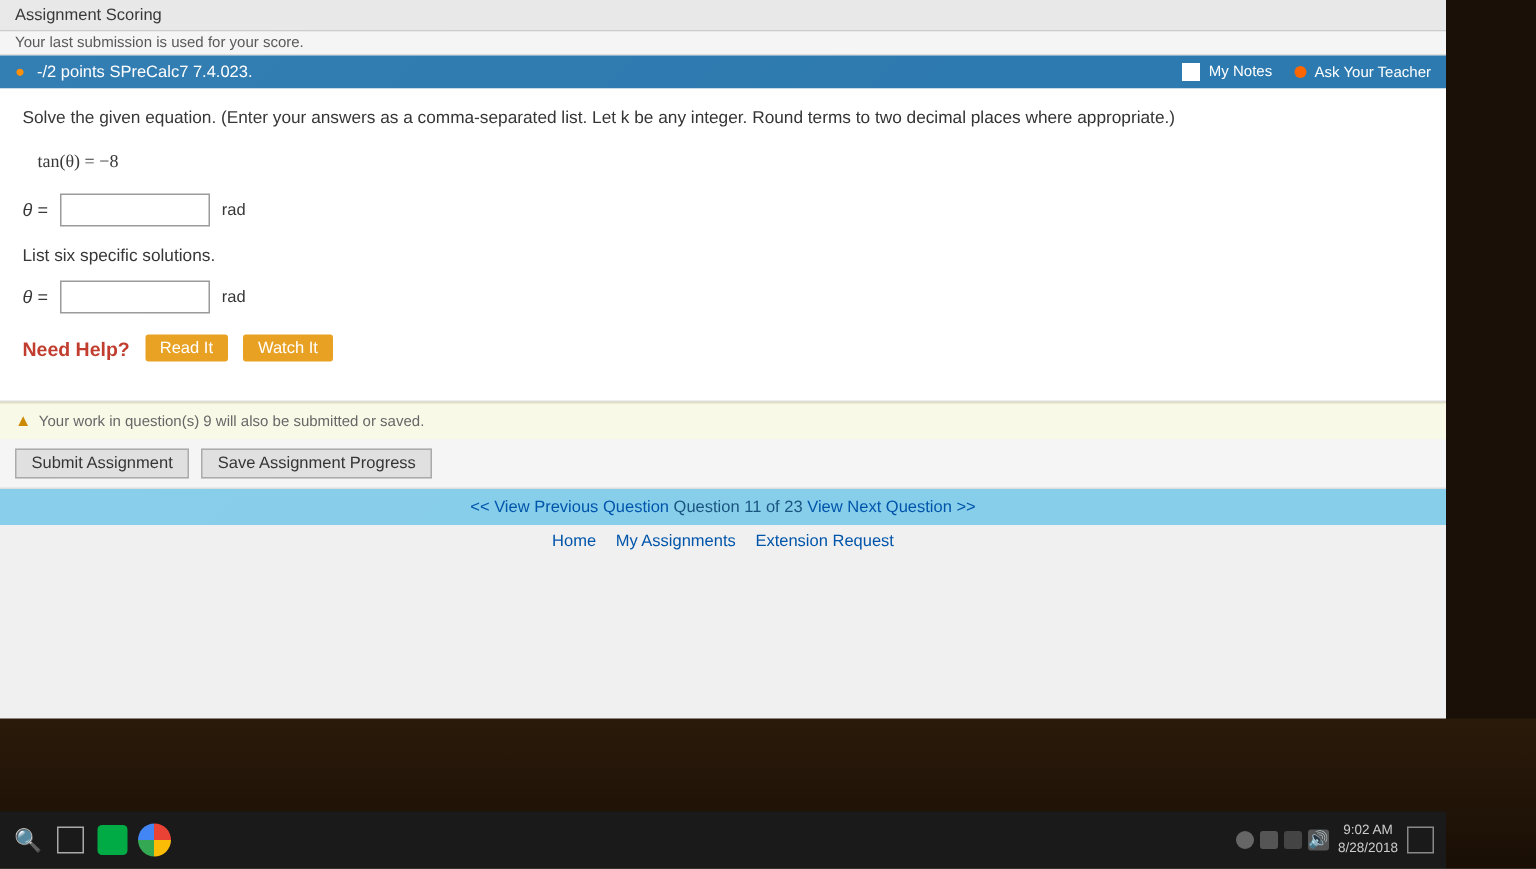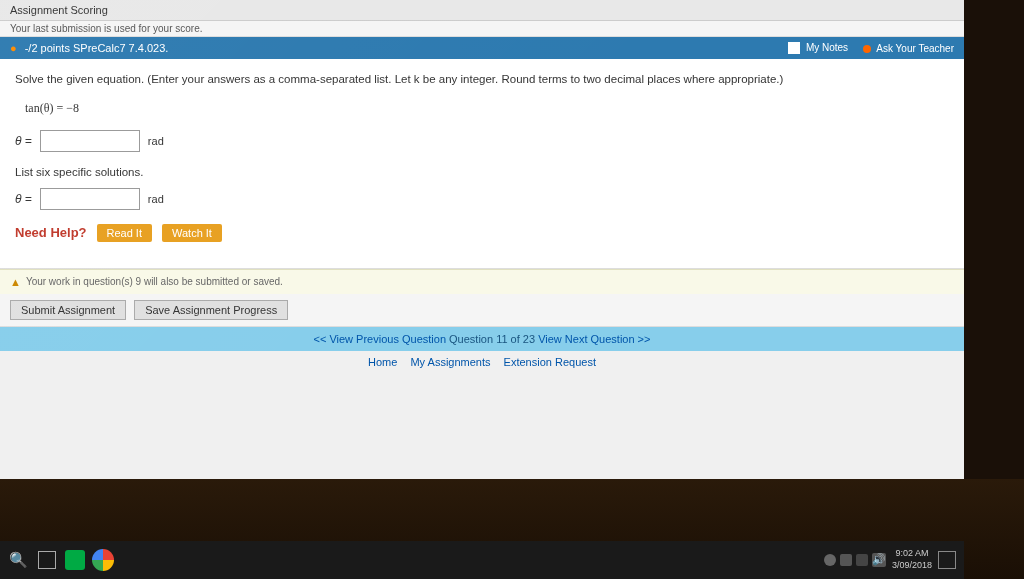--- a/index.html
+++ b/index.html
@@ -467,17 +467,17 @@
 
   <div class="taskbar-right">
     <div class="system-tray">
       <div class="tray-icon" style="background:#666;width:12px;height:12px;border-radius:50%;"></div>
       <div class="tray-icon" style="background:#555;width:12px;height:12px;border-radius:2px;"></div>
       <div class="tray-icon" style="background:#444;width:12px;height:12px;border-radius:2px;"></div>
       <div class="tray-icon" style="color:#ccc;font-size:11px;">🔊</div>
     </div>
     <div class="time-block">
       <div>9:02 AM</div>
-      <div>3/09/2018</div>
+      <div>8/28/2018</div>
     </div>
     <div class="taskbar-notif"></div>
   </div>
 </div>
 
 </body></html>

